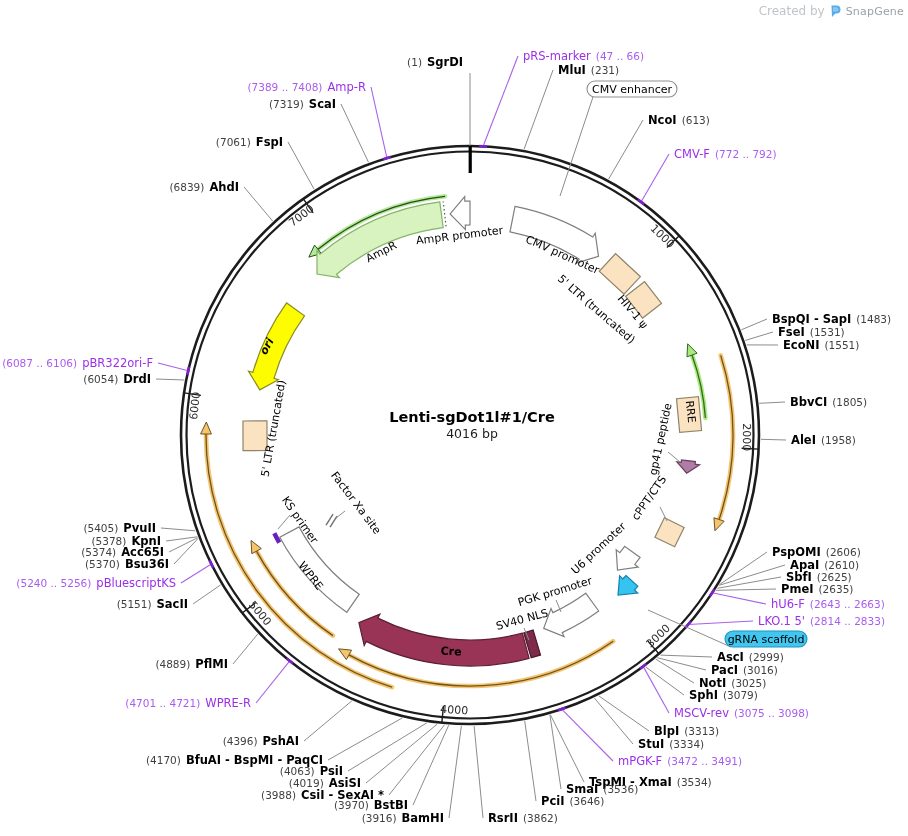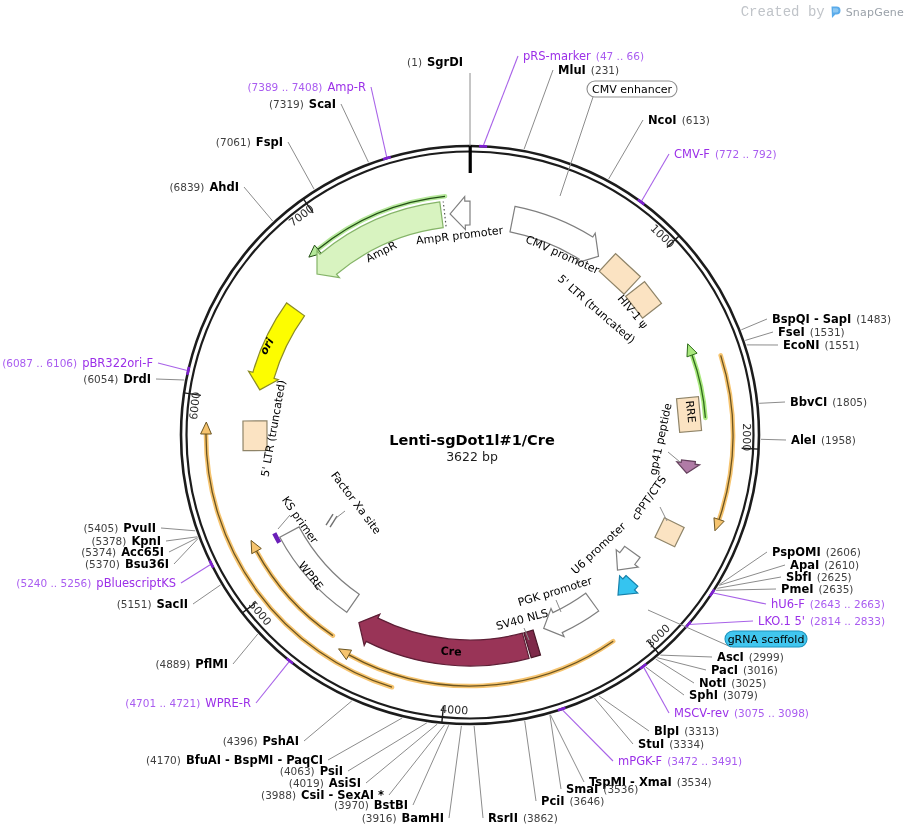--- a/index.html
+++ b/index.html
@@ -7,25 +7,25 @@
           font-family:"DejaVu Sans",sans-serif;}
   #mapsvg{position:absolute;left:0;top:0;}
   svg text{font-family:"DejaVu Sans",sans-serif;}
   .site-name{font-weight:bold;font-size:11.5px;fill:#000000;}
   .site-pos{font-size:10.5px;fill:#3f3f3f;font-weight:normal;}
   .primer-name{font-size:11.5px;fill:#9b2fe8;}
   .primer-pos{font-size:10.5px;fill:#a95cf0;}
   .ticklbl{font-size:11px;fill:#2e2e2e;}
   .flabel{font-size:11px;fill:#000;}
   .boxlbl{font-size:11px;fill:#000;}
-  #title-block{position:absolute;left:472px;top:432px;transform:translateX(-50%);text-align:center;}
+  #title-block{position:absolute;left:472px;top:409px;transform:translateX(-50%);text-align:center;}
   #title-block .tname{font-size:14.5px;font-weight:bold;color:#000;white-space:nowrap;}
   #title-block .tbp{font-size:12.5px;color:#1d1d1d;margin-top:1px;}
   #brand{position:absolute;right:4px;top:4px;display:flex;align-items:center;gap:5px;}
-  #brand .createdby{font-size:14px;color:#c0c4c9;font-family:Liberation Mono, monospace;}
+  #brand .createdby{font-size:12px;color:#c0c4c9;}
   #brand .sgname{font-size:11px;font-weight:400;color:#9aa1a9;letter-spacing:.2px;}
   #brand .sg-icon{display:inline-flex;}
 </style>
 </head>
 <body>
 
 <div id="canvas">
   <svg id="mapsvg" width="908" height="836" viewBox="0 0 908 836">
       <circle cx="470" cy="435" r="289" fill="none" stroke="#1c1c1c" stroke-width="2.6"></circle>
       <circle cx="470" cy="435" r="283.5" fill="none" stroke="#1c1c1c" stroke-width="2.2"></circle>
@@ -366,21 +366,21 @@
       </g>
       <g>
         <line x1="731" y1="647" x2="648" y2="610" stroke="#8c8c8c" stroke-width="1"></line>
         <rect x="725" y="631" width="82" height="16" rx="8" ry="8" fill="#41c6ef" stroke="#1e94bd" stroke-width="1.1"></rect>
         <text x="766" y="643" class="boxlbl" text-anchor="middle">gRNA scaffold</text>
       </g>
     </svg>
 
   <div id="title-block">
     <div class="tname">Lenti-sgDot1l#1/Cre</div>
-    <div class="tbp">3622 bp</div>
+    <div class="tbp">4016 bp</div>
   </div>
 
   <div id="brand">
     <span class="createdby">Created by</span>
     <span class="sg-icon">
       <svg width="11" height="13" viewBox="0 0 11 13">
         <path d="M1.5 0.5 h5 a4 4 0 0 1 0 8 h-1.2 l-3.3 3.6 z" fill="#5aabea"></path>
         <path d="M3 2.2 h3.3 a2.2 2.2 0 0 1 0 4.4 h-3.3 z" fill="#8cc7f2"></path>
       </svg>
     </span>

